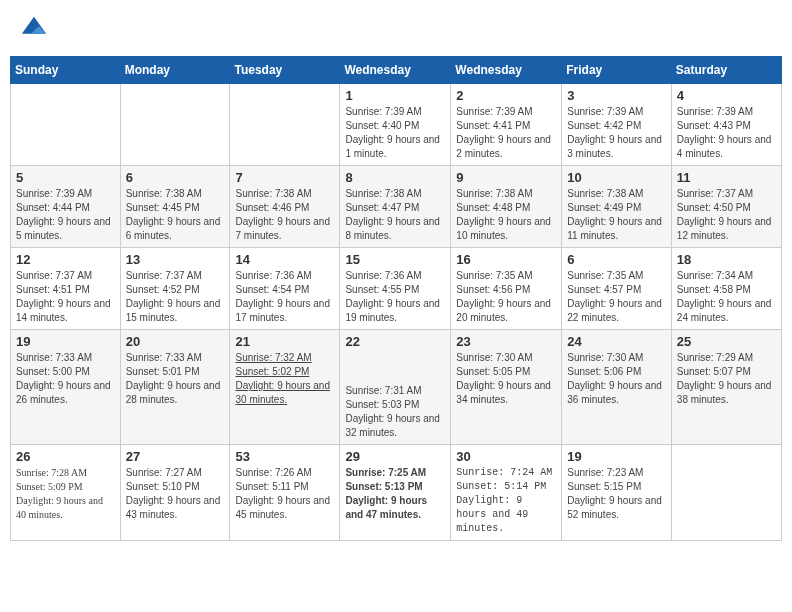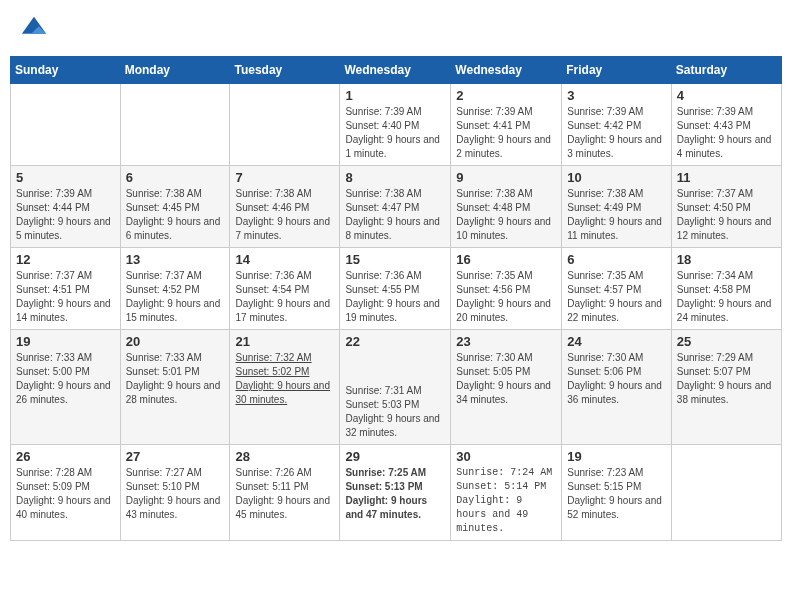--- a/index.html
+++ b/index.html
@@ -285,32 +285,32 @@
         <td>
           <span class="day-number">25</span>
           <div class="day-info" style="white-space: pre-line;">Sunrise: 7:29 AM
 Sunset: 5:07 PM
 Daylight: 9 hours and 38 minutes.</div>
         </td>
       </tr>
       <tr>
         <td>
           <span class="day-number">26</span>
-          <div class="day-info" style="white-space: pre-line;">Sunrise: 7:28 AM
+          <div class="day-info" style="white-space: pre-line; font-family: Liberation Serif, serif;">Sunrise: 7:28 AM
 Sunset: 5:09 PM
 Daylight: 9 hours and 40 minutes.</div>
         </td>
         <td>
           <span class="day-number">27</span>
           <div class="day-info" style="white-space: pre-line;">Sunrise: 7:27 AM
 Sunset: 5:10 PM
 Daylight: 9 hours and 43 minutes.</div>
         </td>
         <td>
-          <span class="day-number">28</span>
+          <span class="day-number">53</span>
           <div class="day-info" style="white-space: pre-line;">Sunrise: 7:26 AM
 Sunset: 5:11 PM
 Daylight: 9 hours and 45 minutes.</div>
         </td>
         <td>
           <span class="day-number">29</span>
           <div class="day-info" style="white-space: pre-line; font-weight: bold;">Sunrise: 7:25 AM
 Sunset: 5:13 PM
 Daylight: 9 hours and 47 minutes.</div>
         </td>

